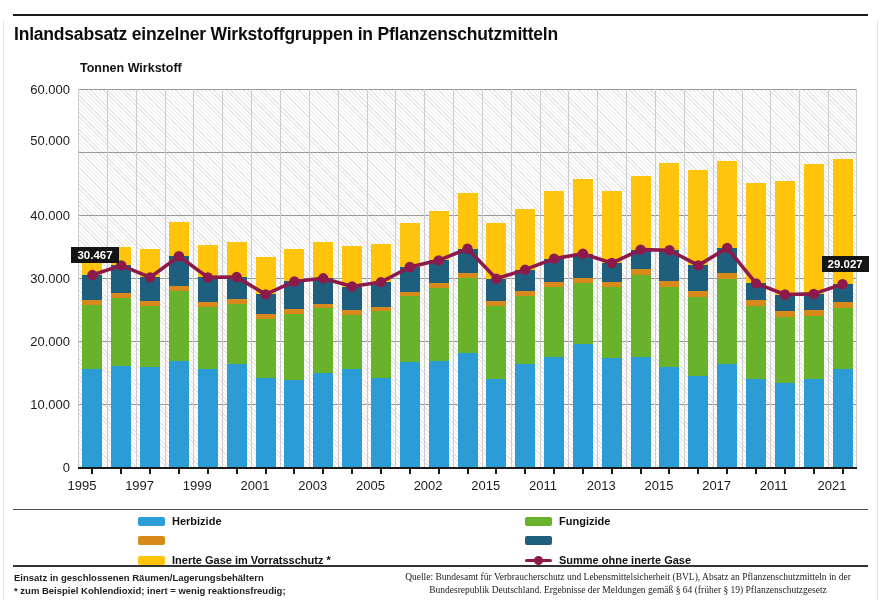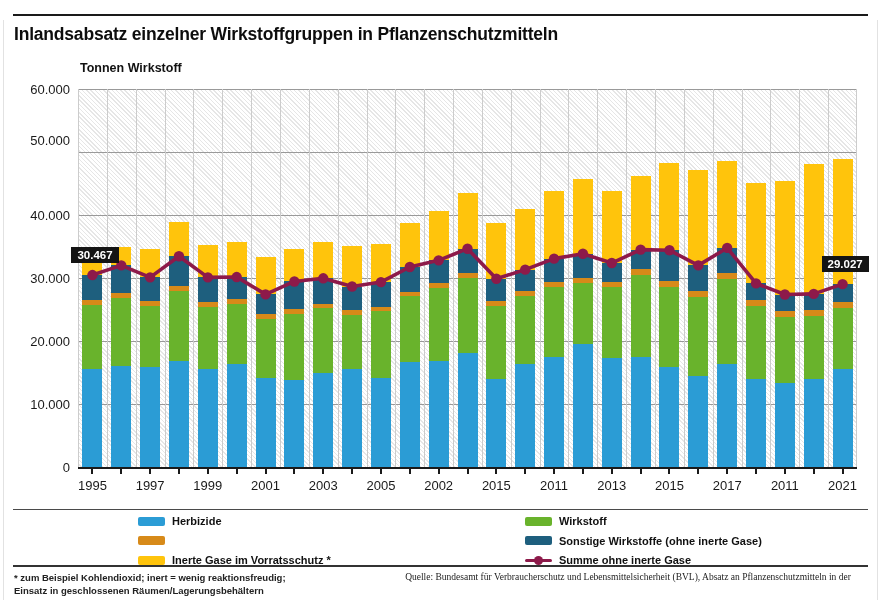--- a/index.html
+++ b/index.html
@@ -24,21 +24,21 @@
   #line-svg{position:absolute;left:0;top:0;z-index:4;overflow:visible;pointer-events:none;}
   .ann{
     position:absolute;z-index:5;background:#141414;color:#ffffff;
     font-size:11.5px;font-weight:bold;padding:2px 6px;white-space:nowrap;
   }
   
   #yaxis{position:absolute;left:0;top:89px;width:70px;height:378px;}
   .ytick{position:absolute;right:0;width:70px;text-align:right;font-size:13px;color:#1a1a1a;}
   #xaxis{position:absolute;left:78px;top:469px;width:779px;height:30px;}
   .xtick{position:absolute;top:0;width:2px;height:5px;background:#1a1a1a;}
-  .xlab{position:absolute;top:9px;width:50px;text-align:center;font-size:13px;color:#1a1a1a;}
+  .xlab{position:absolute;top:9px;width:50px;font-size:13px;color:#1a1a1a;}
   
   #lg-rule-top{position:absolute;left:13px;top:509px;width:855px;height:1px;background:#4a4a4a;}
   #lg-rule-bot{position:absolute;left:13px;top:565px;width:855px;height:2px;background:#333333;}
   .lg-item{position:absolute;height:16px;display:flex;align-items:center;}
   .lg-swatch{display:inline-block;width:27px;height:9px;border-radius:2px;margin-right:7px;flex:0 0 auto;}
   .lg-line{display:inline-block;position:relative;width:27px;height:11px;margin-right:7px;flex:0 0 auto;}
   .lg-line-bar{position:absolute;left:0;top:4px;width:27px;height:3px;border-radius:2px;}
   .lg-dot{position:absolute;left:9px;top:1px;width:9px;height:9px;border-radius:50%;}
   .lg-label{font-size:11px;font-weight:bold;color:#111;white-space:nowrap;}
   
@@ -320,35 +320,35 @@
     </div>
     <div class="lg-item" style="left: 138px; top: 532.5px;">
       <div class="lg-swatch" style="background: rgb(215, 138, 25);"></div>
     </div>
     <div class="lg-item" style="left: 138px; top: 552px;">
       <div class="lg-swatch" style="background: rgb(255, 196, 12);"></div>
       <div class="lg-label">Inerte Gase im Vorratsschutz *</div>
     </div>
     <div class="lg-item" style="left: 525px; top: 513px;">
       <div class="lg-swatch" style="background: rgb(105, 179, 44);"></div>
-      <div class="lg-label">Wirkstoff</div>
+      <div class="lg-label">Fungizide</div>
     </div>
     <div class="lg-item" style="left: 525px; top: 532.5px;">
       <div class="lg-swatch" style="background: rgb(30, 95, 126);"></div>
-      <div class="lg-label">Sonstige Wirkstoffe (ohne inerte Gase)</div>
     </div>
     <div class="lg-item" style="left: 525px; top: 552px;">
       <div class="lg-line">
         <div class="lg-line-bar" style="background: rgb(141, 26, 74);"></div>
         <div class="lg-dot" style="background: rgb(141, 26, 74);"></div>
       </div>
       <div class="lg-label">Summe ohne inerte Gase</div>
     </div>
   </div>
 <div id="lg-rule-bot"></div>
 
 <div id="footnote">
+  <div>Einsatz in geschlossenen Räumen/Lagerungsbehältern</div>
   <div>* zum Beispiel Kohlendioxid; inert = wenig reaktionsfreudig;</div>
-  <div>Einsatz in geschlossenen Räumen/Lagerungsbehältern</div>
 </div>
 <div id="source">
   <div>Quelle: Bundesamt für Verbraucherschutz und Lebensmittelsicherheit (BVL), Absatz an Pflanzenschutzmitteln in der</div>
+  <div>Bundesrepublik Deutschland. Ergebnisse der Meldungen gemäß § 64 (früher § 19) Pflanzenschutzgesetz</div>
 </div>
 
 </body></html>

